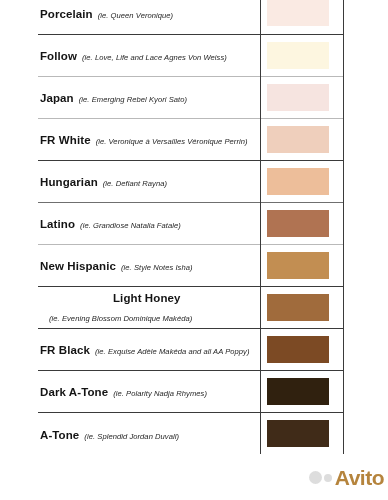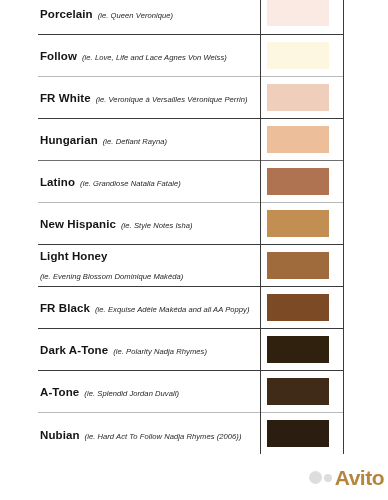--- a/index.html
+++ b/index.html
@@ -61,37 +61,38 @@
   .sep-thin   { border-top: 0.9px solid #b9b9b9; }
   .sep-none   { border-top: 0; }
 
   .tone-name {
     font-family: "Liberation Sans", sans-serif;
     font-weight: 700;
     font-size: 11.5px;
     color: #141414;
     letter-spacing: 0.1px;
     white-space: nowrap;
+    text-align: center;
   }
 
   .tone-ref {
     font-family: "Liberation Sans", sans-serif;
     font-style: italic;
     font-weight: 400;
     font-size: 7.6px;
     color: #262626;
     letter-spacing: 0.05px;
     margin-left: 5px;
   }
 
   
   .stacked .tone-name { display: block; }
   .stacked .tone-ref {
     display: block;
-    margin-left: 0;
+    margin-left: 9px;
     margin-top: 7px;
   }
 
   
   .justified .tone-ref {
     display: inline;
     text-align: justify;
   }
 
   .swatch {
@@ -153,20 +154,26 @@
             <span class="swatch" style="background: rgb(250, 234, 227);"></span>
           </td>
         </tr>
         <tr class="tone-row">
           <td class="name-cell sep-thick "><span class="tone-name">Follow</span><span class="tone-ref">(ie. Love, Life and Lace Agnes Von Weiss)</span></td>
           <td class="swatch-cell sep-thick">
             <span class="swatch" style="background: rgb(253, 246, 224);"></span>
           </td>
         </tr>
         <tr class="tone-row">
+          <td class="name-cell sep-thin "><span class="tone-name">Japan</span><span class="tone-ref">(ie. Emerging Rebel Kyori Sato)</span></td>
+          <td class="swatch-cell sep-thin">
+            <span class="swatch" style="background: rgb(246, 228, 224);"></span>
+          </td>
+        </tr>
+        <tr class="tone-row">
           <td class="name-cell sep-thin "><span class="tone-name">FR White</span><span class="tone-ref">(ie. Veronique à Versailles Véronique Perrin)</span></td>
           <td class="swatch-cell sep-thin">
             <span class="swatch" style="background: rgb(239, 207, 188);"></span>
           </td>
         </tr>
         <tr class="tone-row">
           <td class="name-cell sep-thick "><span class="tone-name">Hungarian</span><span class="tone-ref">(ie. Defiant Rayna)</span></td>
           <td class="swatch-cell sep-thick">
             <span class="swatch" style="background: rgb(237, 190, 154);"></span>
           </td>
@@ -201,26 +208,20 @@
         <tr class="tone-row">
           <td class="name-cell sep-thick "><span class="tone-name">Dark A-Tone</span><span class="tone-ref">(ie. Polarity Nadja Rhymes)</span></td>
           <td class="swatch-cell sep-thick">
             <span class="swatch" style="background: rgb(48, 33, 15);"></span>
           </td>
         </tr>
         <tr class="tone-row">
           <td class="name-cell sep-thick "><span class="tone-name">A-Tone</span><span class="tone-ref">(ie. Splendid Jordan Duvall)</span></td>
           <td class="swatch-cell sep-thick">
             <span class="swatch" style="background: rgb(64, 43, 24);"></span>
-          </td>
-        </tr>
-        <tr class="tone-row">
-          <td class="name-cell sep-thin "><span class="tone-name">Nubian</span><span class="tone-ref">(ie. Hard Act To Follow Nadja Rhymes (2006))</span></td>
-          <td class="swatch-cell sep-thin">
-            <span class="swatch" style="background: rgb(43, 29, 15);"></span>
           </td>
         </tr>
       </tbody>
   </table>
 
   <div id="watermark">
     <span class="dots">
       <span class="dot-lg"></span>
       <span class="dot-sm"></span>
     </span>

